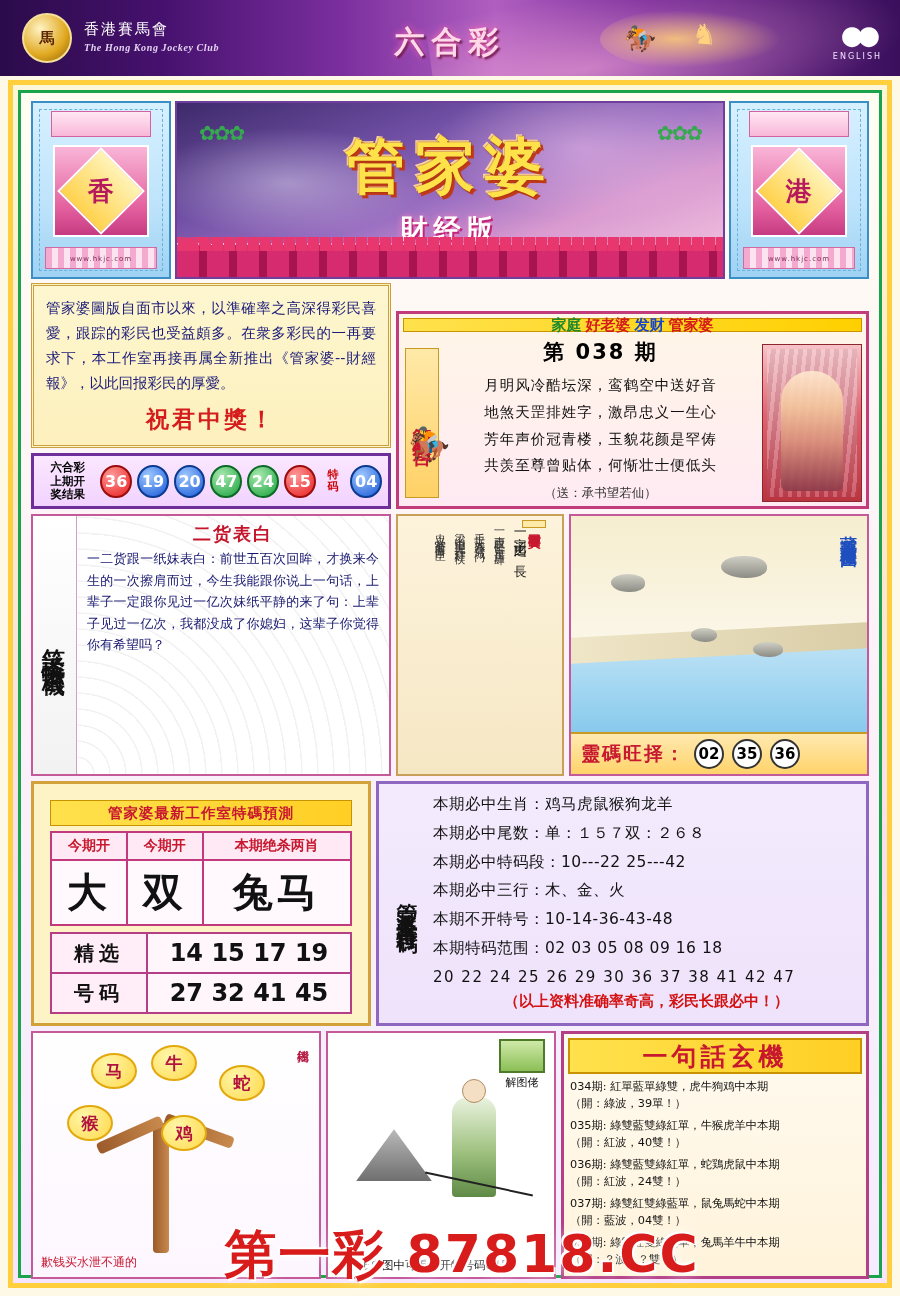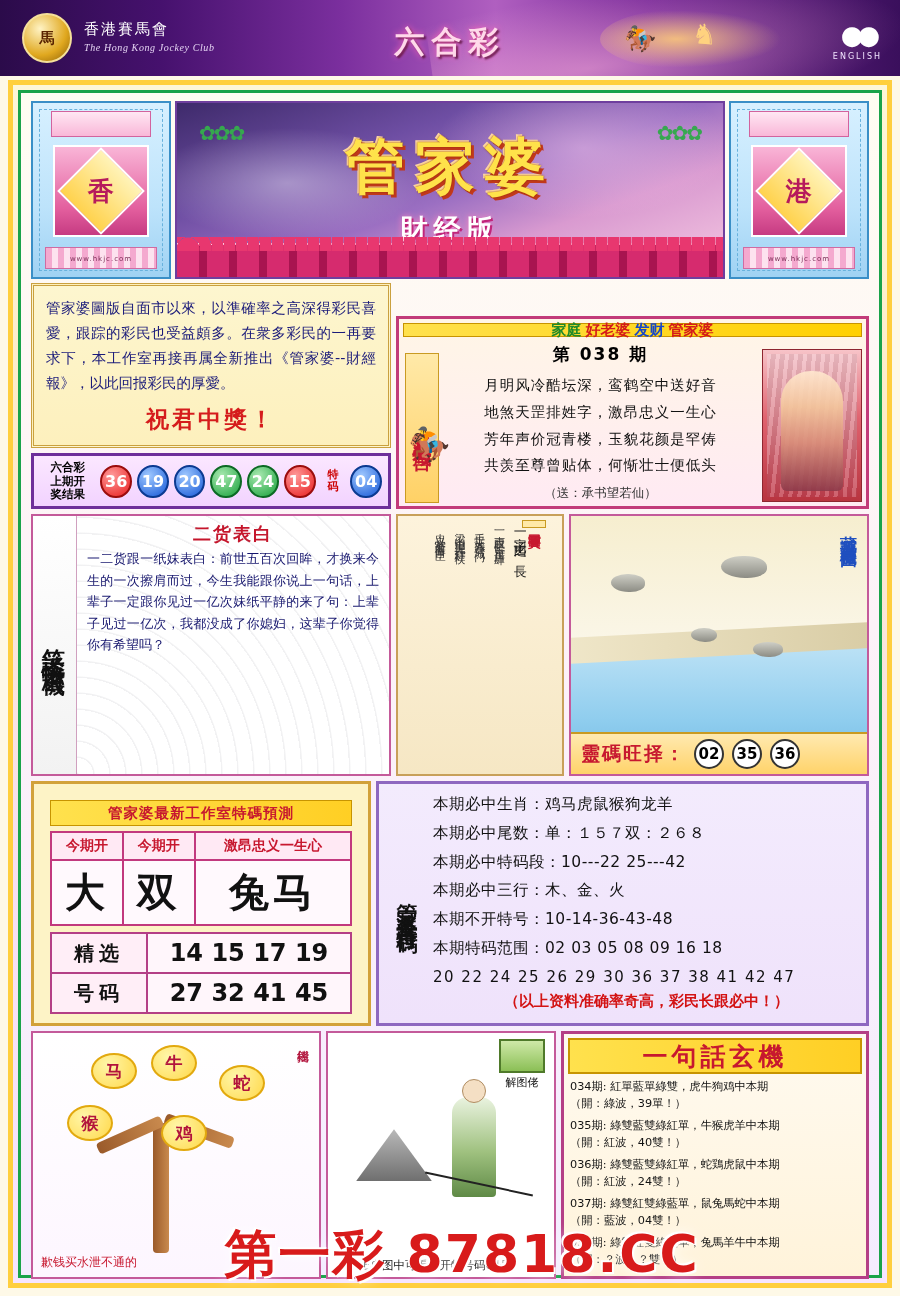--- a/index.html
+++ b/index.html
@@ -31,21 +31,21 @@
     background:radial-gradient(circle at 35% 30%, #fff3c4, #e0a81f 60%, #8a5d05);
     border:2px solid #f5e09a;
     display:flex; align-items:center; justify-content:center;
     color:#5a2400; font-size:15px; font-weight:bold;
   }
   .hkjc-cn {
     position:absolute; left:84px; top:20px; color:#ffffff; font-size:15px; letter-spacing:2px;
   }
   .hkjc-en {
     position:absolute; left:84px; top:42px; color:#e4d3f2; font-size:10px; letter-spacing:.6px;
-    font-family:"Liberation Serif",serif; font-style:italic;
+    font-family:"Liberation Serif",serif; font-style:italic;font-weight:bold;
   }
   .mark6 {
     position:absolute; left:0; top:22px; width:900px; text-align:center;
     color:#ffd9ea; font-size:30px; font-weight:bold; letter-spacing:7px;
     text-shadow:0 0 7px #ff63b8, 2px 2px 2px #4b0d36;
   }
   .horse-art {
     position:absolute; left:600px; top:8px; width:190px; height:62px;
     background:radial-gradient(ellipse at 40% 50%, rgba(255,205,120,.85), rgba(150,60,20,0) 65%);
     border-radius:50%;
@@ -185,21 +185,21 @@
   .poem-head .k2 { color:#d41a1a; }
   .poem-head .k3 { color:#1746c9; }
   .poem-head .k4 { color:#d41a1a; }
   .poem-vert {
     position:absolute; left:6px; top:34px; width:34px;
     writing-mode:vertical-rl; font-size:19px; font-weight:bold; color:#c7182f; letter-spacing:3px;
     background:linear-gradient(180deg,#ffe9a8,#ffd166); border:1px solid #c99a22; padding:4px 2px;
     height:150px; text-align:center;
   }
   .poem-main { margin-left:44px; margin-right:108px; text-align:center; }
-  .poem-title { font-size:17px; font-weight:bold; color:#000; margin:6px 0 6px 0; letter-spacing:2px; }
+  .poem-title { font-size:21px; font-weight:bold; color:#000; margin:6px 0 6px 0; letter-spacing:2px; }
   .poem-line { font-size:14.5px; color:#111; line-height:1.85; letter-spacing:1px; }
   .poem-send { font-size:12.5px; color:#333; margin-top:6px; }
   .poem-photo {
     position:absolute; right:4px; top:30px; width:100px; bottom:4px;
     background:linear-gradient(180deg,#f7c3c8,#e0636f 45%,#b8343f);
     border:1px solid #8e2630;
   }
   .poem-photo .curtain {
     position:absolute; inset:4px; background:
       repeating-linear-gradient(96deg, rgba(255,255,255,.18) 0 4px, rgba(0,0,0,.06) 4px 9px),
@@ -469,21 +469,21 @@
     </div>
 
     <div class="row" style="height:245px;">
       <div class="predbox">
         <div class="pred-head">管家婆最新工作室特碼預測</div>
         <table class="pred-table">
           <tbody>
                 <tr>
             <th>今期开</th>
             <th>今期开</th>
-            <th>激昂忠义一生心</th>
+            <th>本期绝杀两肖</th>
           </tr>
           <tr>
             <td>大</td>
             <td>双</td>
             <td>兔马</td>
           </tr>
         </tbody>
             </table>
         <table class="sel-table">
           <tbody>

